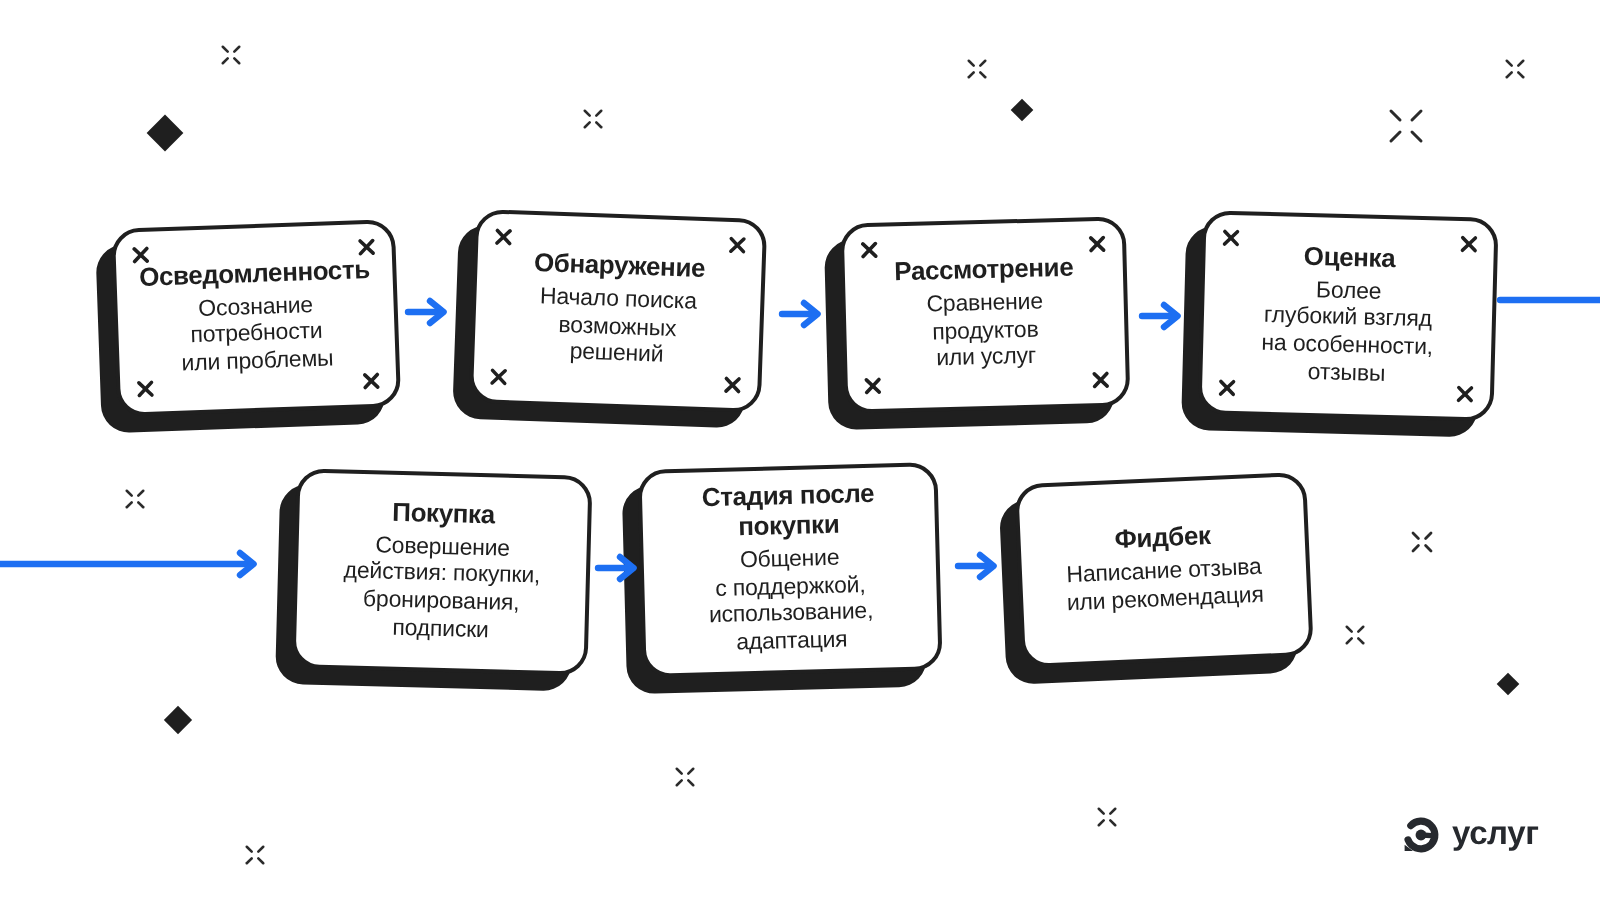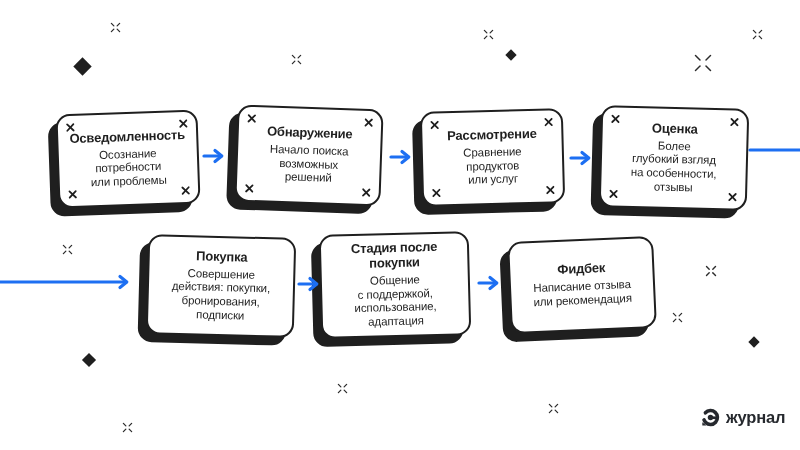--- a/index.html
+++ b/index.html
@@ -342,16 +342,16 @@
 
   <div class="logo">
     <span class="logo-icon">
       <svg viewBox="0 0 20 20" fill="none">
         <circle cx="10" cy="10" r="6.6" stroke="currentColor" stroke-width="3.4" stroke-dasharray="34 7.5" transform="rotate(-137.5 10 10)" stroke-linecap="round"></circle>
         <circle cx="10" cy="10" r="2.6" fill="currentColor"></circle>
         <path d="M10.5 10 L14.8 10.3" stroke="currentColor" stroke-width="2.6" stroke-linecap="round"></path>
         <path d="M2.2 14.6 L6.2 17.6 L2.2 17.6 Z" fill="currentColor"></path>
       </svg>
     </span>
-    <span class="logo-text">журнал</span>
+    <span class="logo-text">услуг</span>
   </div>
 
 </div>
 
 </body></html>

